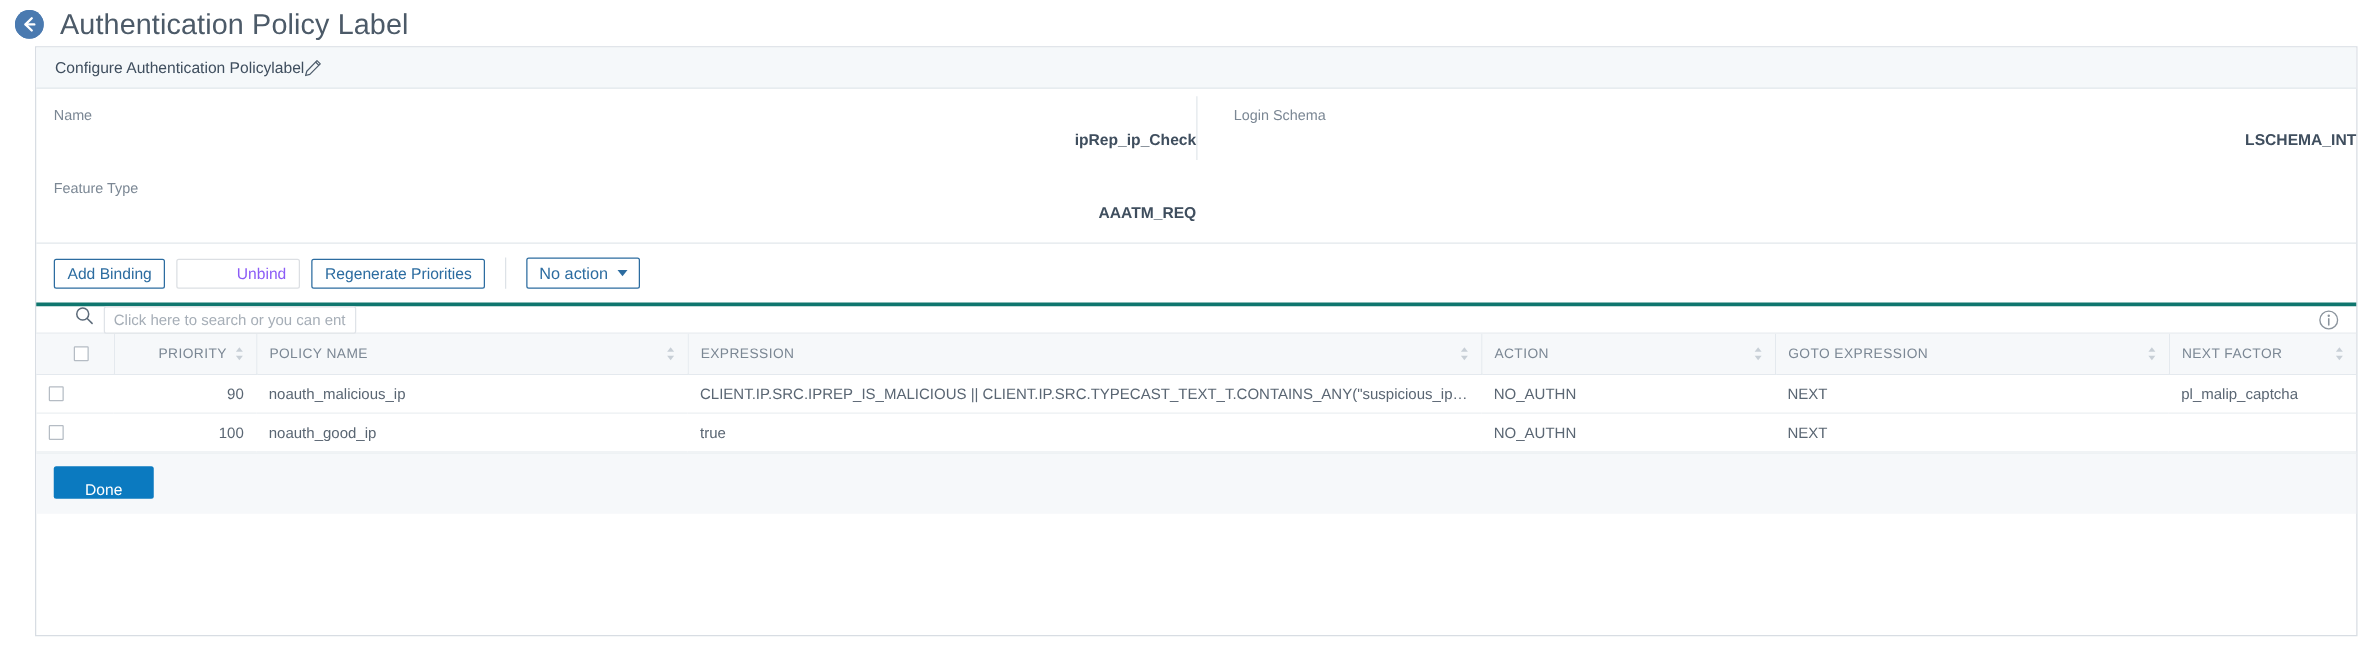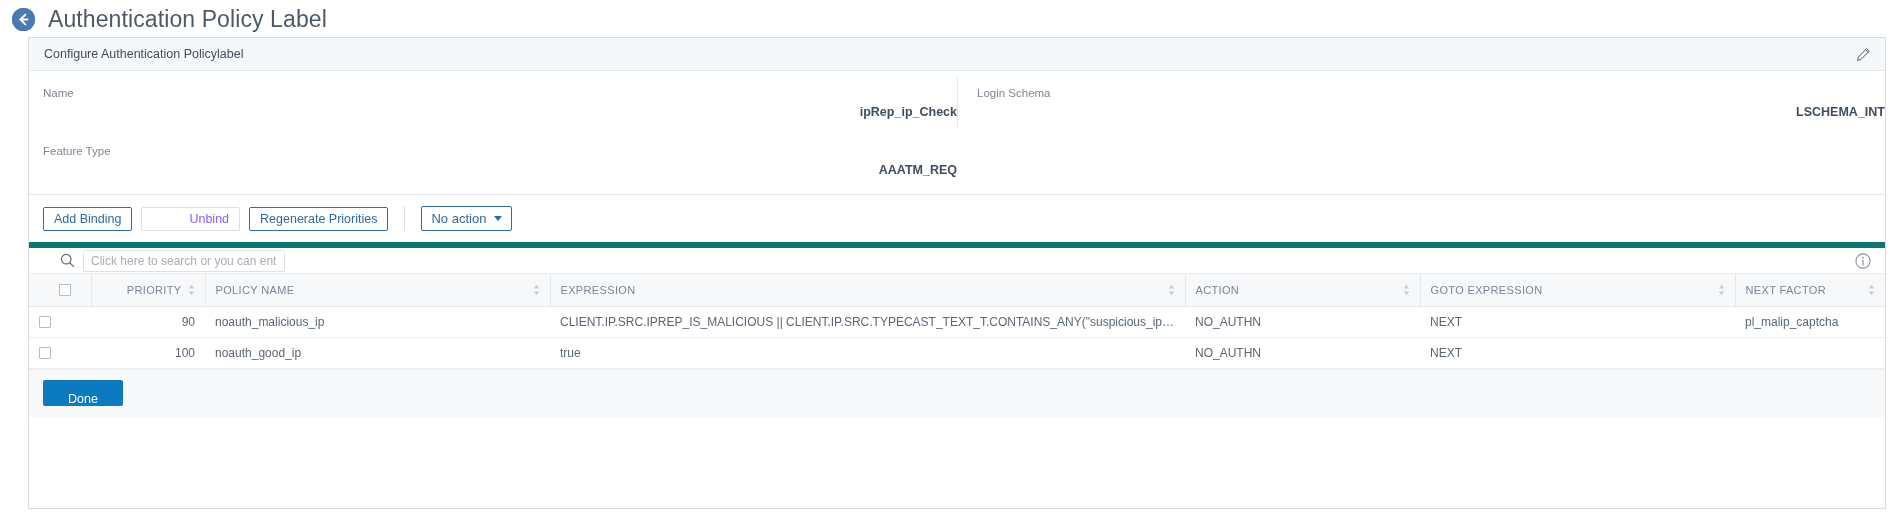--- a/index.html
+++ b/index.html
@@ -53,39 +53,38 @@
   }
 
   
   .card-titlebar {
     height: 33px;
     background: #f5f8fa;
     border-bottom: 1px solid #e2e7ec;
     display: flex;
     align-items: center;
     padding: 0 14px 0 15px;
-    justify-content: space-between;
   }
   .card-title {
     font-size: 12.5px;
     color: #3f4e5e;
     font-weight: 400;
   }
   .edit-icon { cursor: pointer; display: block; line-height: 0; }
 
   
   .info-section {
     position: relative;
     padding: 13px 0 14px 0;
     border-bottom: 1px solid #e2e7ec;
   }
   .info-row { display: flex; }
   .info-col { position: relative; }
   .info-col.left  { width: 928px; padding-left: 14px; }
-  .info-col.right { width: 928px; padding-left: 20px; }
+  .info-col.right { width: 928px; padding-left: 30px; }
   .vdivider {
     position: absolute;
     left: 928px; top: 6px;
     width: 1px; height: 51px;
     background: #e2e7ec;
   }
   .field-label {
     font-size: 11.5px;
     color: #7b8794;
     line-height: 19px;
@@ -145,23 +144,22 @@
   .caret {
     width: 0; height: 0;
     border-left: 4.5px solid transparent;
     border-right: 4.5px solid transparent;
     border-top: 5px solid #2c6ca0;
   }
 
   
   .searchbar {
     display: flex;
-    align-items: center;
-    height: 32px;
-    border-top: 6px solid #0f766e;
+    height: 25px;
+    border-top: 3px solid #0f766e;
     border-bottom: 1px solid #e7ebef;
     padding-left: 31px;
     position: relative;
   }
   .search-icon { flex: none; margin-right: 8px; line-height: 0; }
   .search-input {
     width: 202px;
     height: 22px;
     border: 1px solid #dfe3e8;
     border-radius: 2px;

